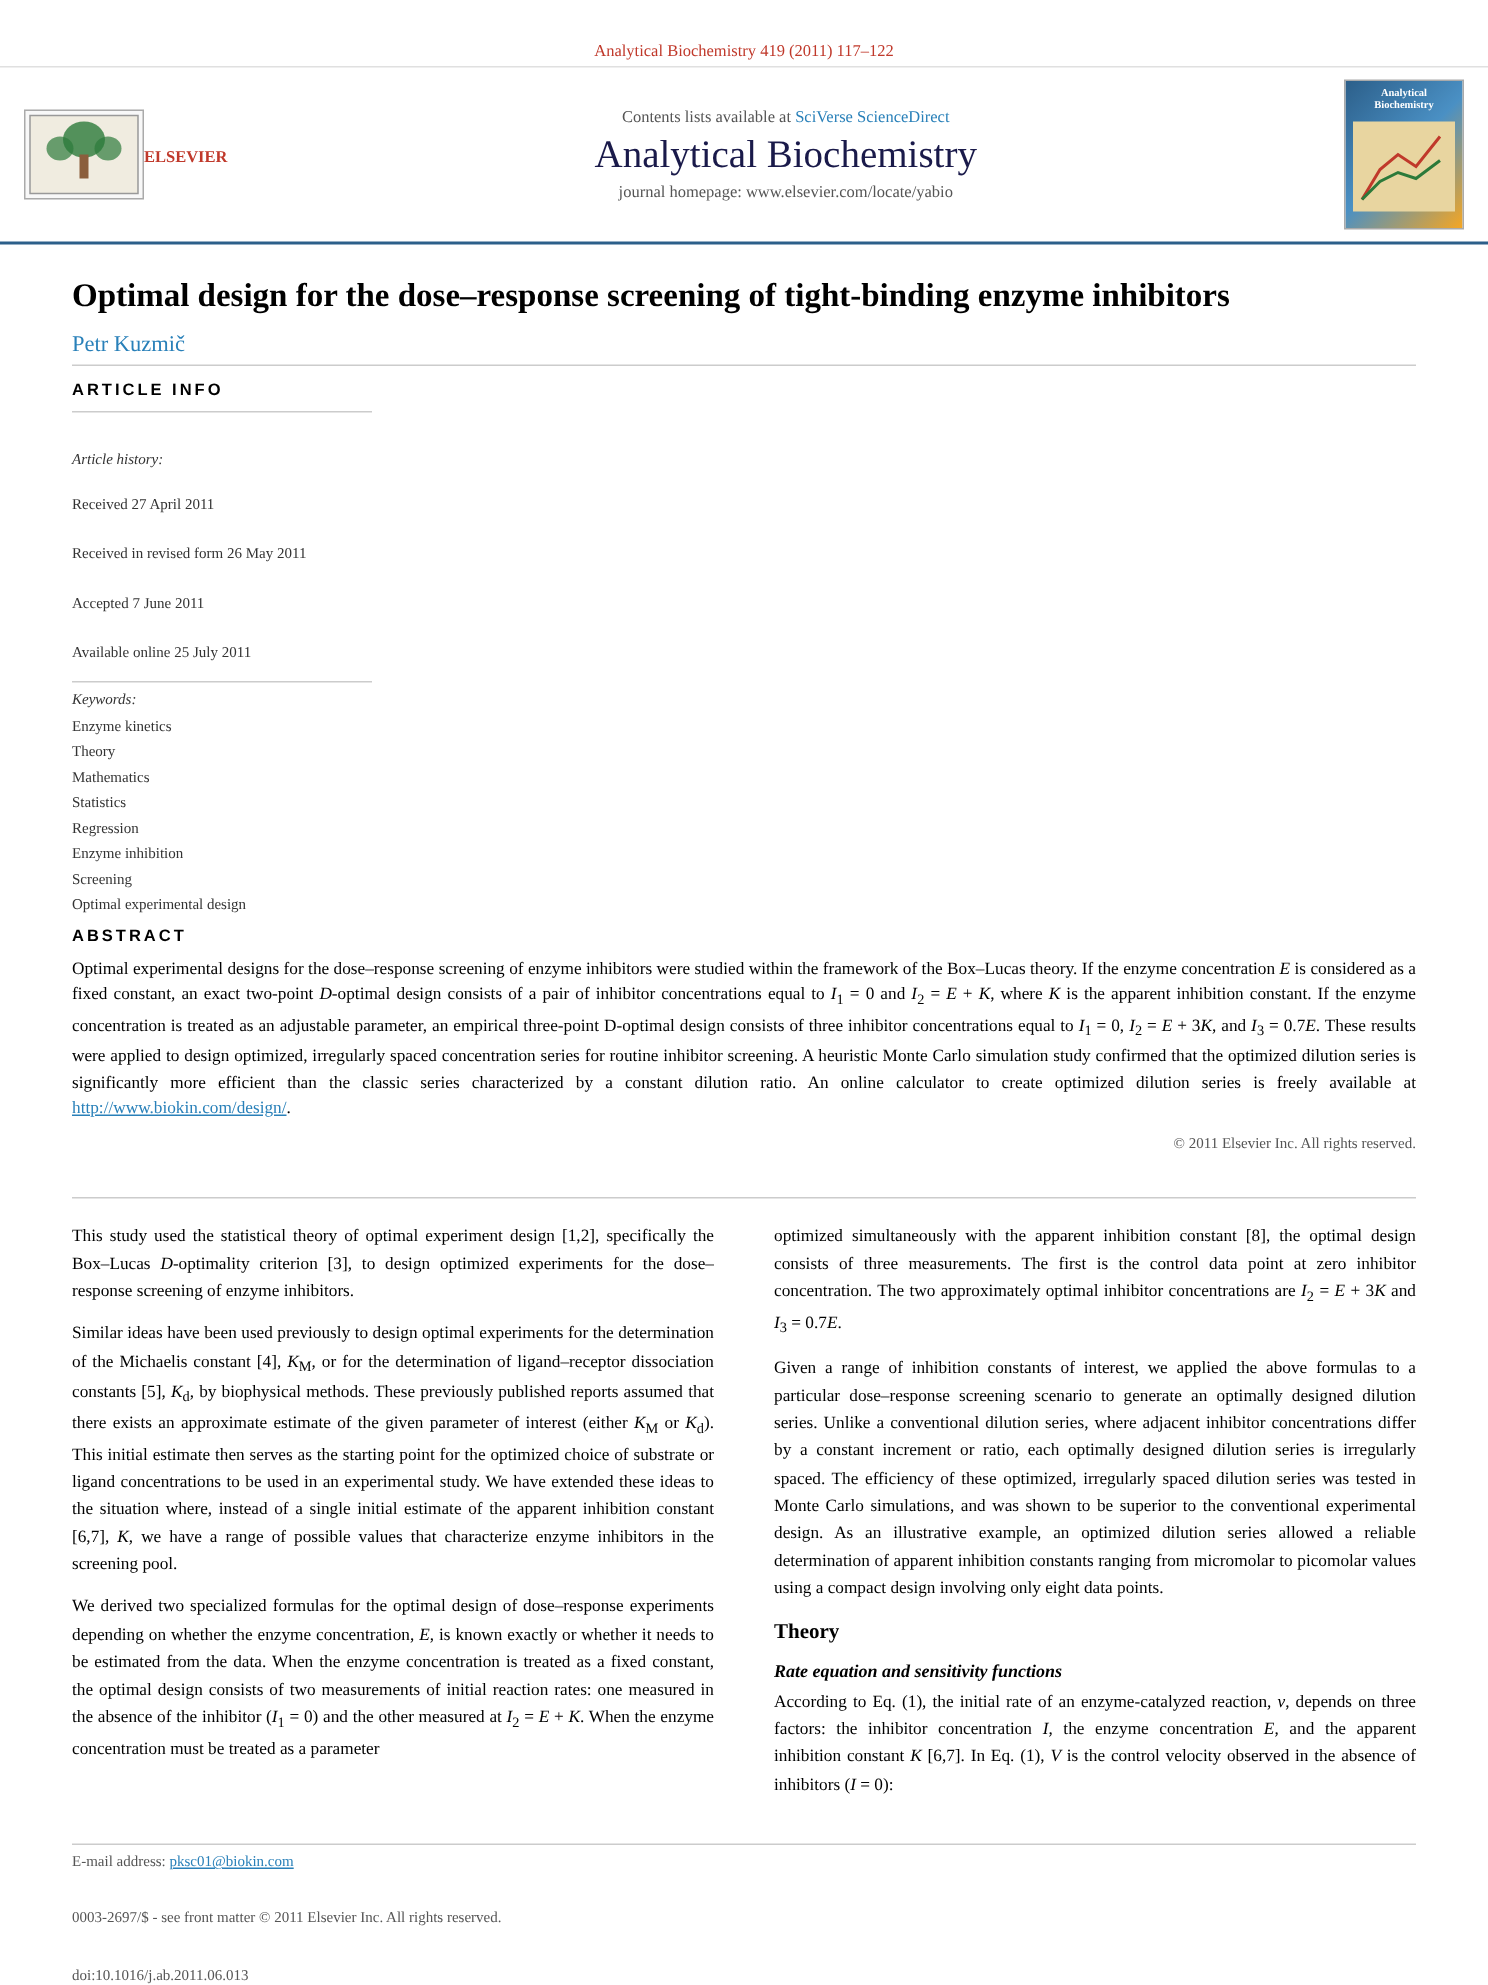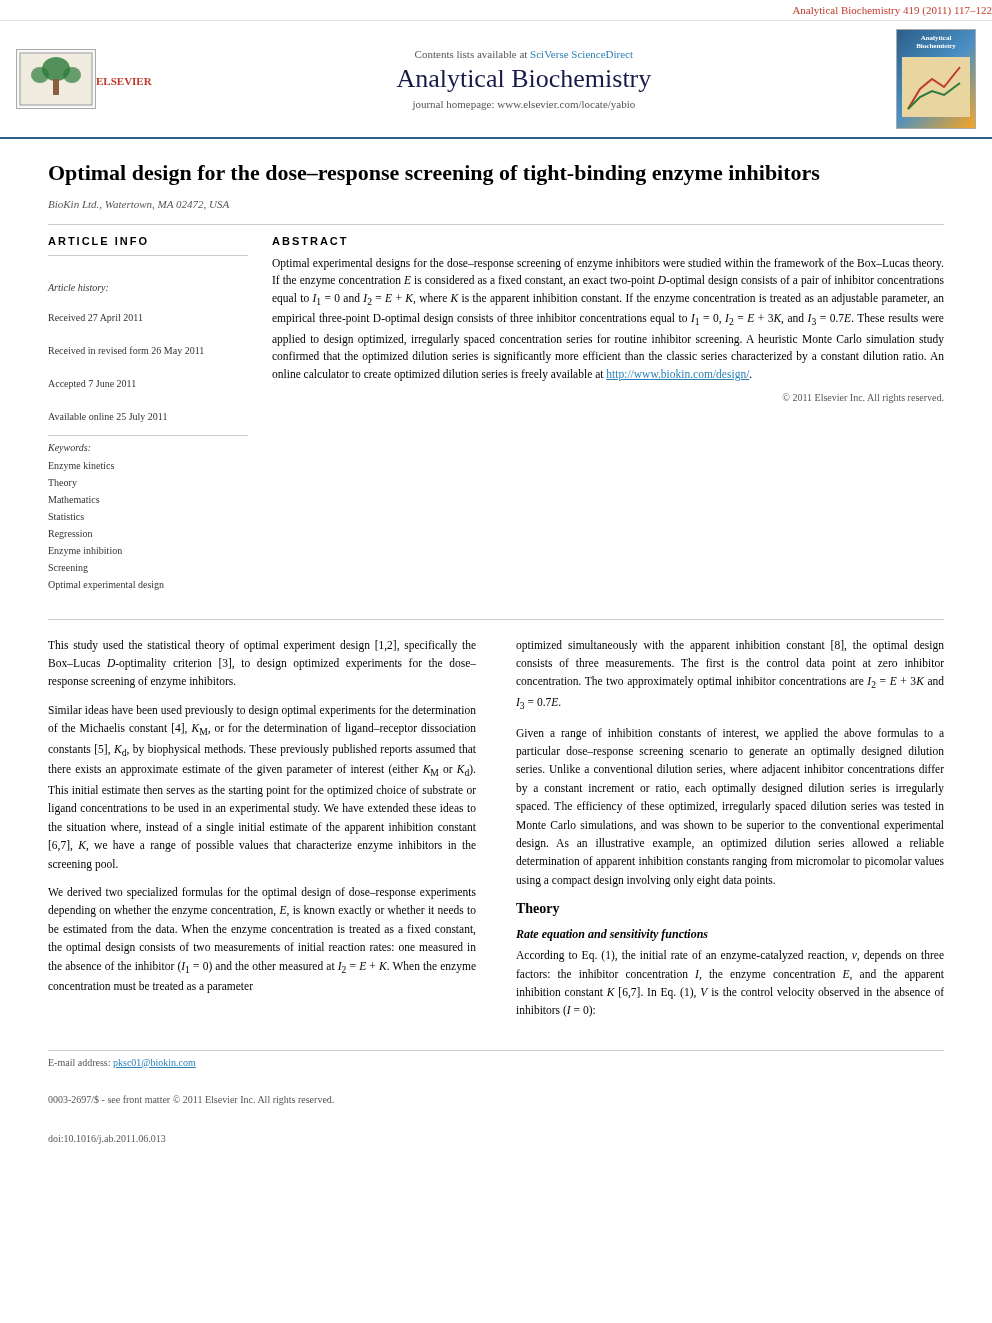--- a/index.html
+++ b/index.html
@@ -9,24 +9,25 @@
       font-size: 13px;
       color: #000;
       width: 992px;
       min-height: 1323px;
     }
 
     
     .top-bar {
       background: #fff;
       border-bottom: 1px solid #e0e0e0;
-      text-align: right;
+      text-align: center;
       padding: 4px 0;
       font-size: 11px;
       color: #c0392b;
+      margin-top: 24px;
     }
 
     
     .journal-header {
       display: flex;
       align-items: center;
       border-bottom: 2px solid #2c5f8a;
       padding: 8px 16px;
       gap: 10px;
     }
@@ -136,24 +137,24 @@
     .article-affil {
       font-size: 11px;
       color: #555;
       font-style: italic;
       margin-bottom: 14px;
     }
 
     
     .two-col {
       display: flex;
-      gap: 24px;
       margin-bottom: 20px;
       border-top: 1px solid #ccc;
       padding-top: 10px;
+      flex-direction: column;
     }
 
     .left-col {
       width: 200px;
       min-width: 200px;
     }
 
     .right-col {
       flex: 1;
     }
@@ -343,22 +344,22 @@
         <polyline points="4,50 16,38 28,32 40,36 56,24" stroke="#2c7a3a" stroke-width="2" fill="none"></polyline>
       </svg>
     </div>
   </div>
 </div>
 
 <div class="article-container">
 
   <div class="article-title">Optimal design for the dose–response screening of tight-binding enzyme inhibitors</div>
 
-
-  <div class="article-affil">BioKin Ltd., Watertown, MA 02472, USA</div>
+  <div class="article-author">Petr Kuzmič</div>
+
 
   <div class="two-col">
 
     <div class="left-col">
       <div class="section-header">ARTICLE INFO</div>
 
       <div class="article-history">
         <div class="history-label">Article history:</div>
         <div class="history-item">Received 27 April 2011</div>
         <div class="history-item">Received in revised form 26 May 2011</div>

